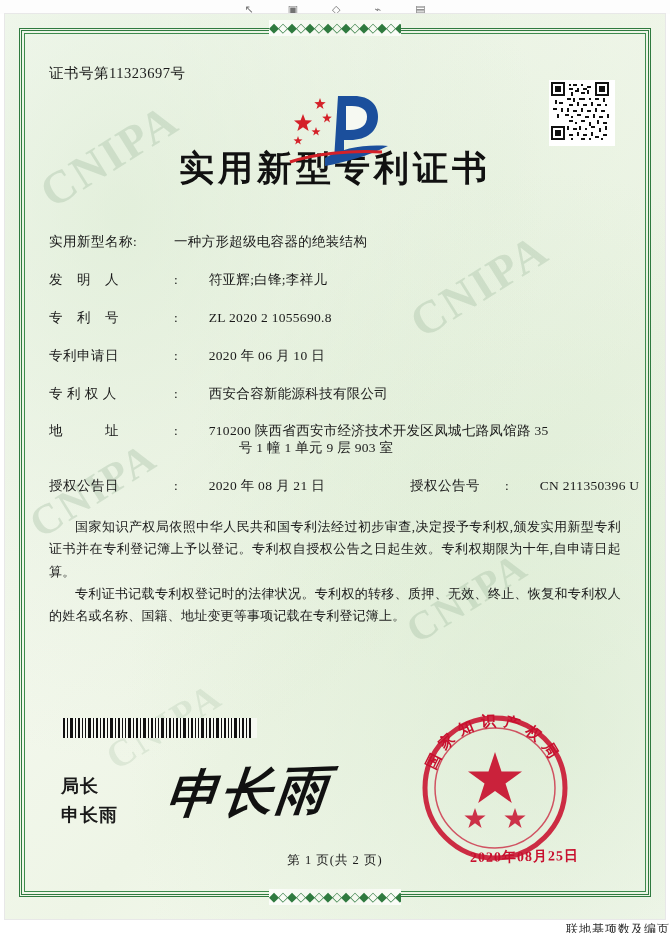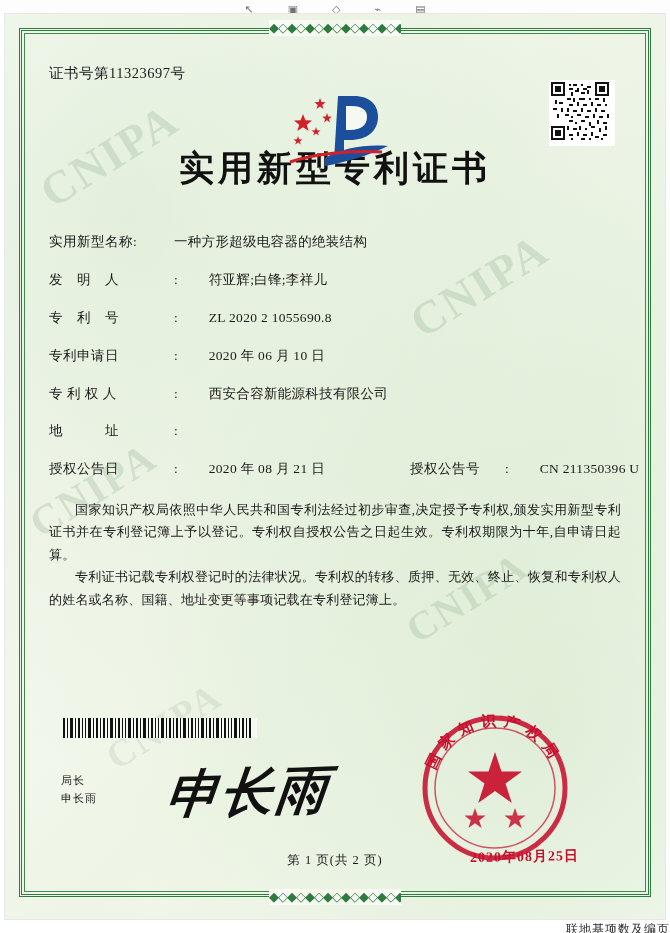--- a/index.html
+++ b/index.html
@@ -221,23 +221,23 @@
     width: 196px;
     height: 20px;
   }
   .barcode svg { display: block; }
 
   
   .sig-block {
     position: absolute;
     left: 12px;
     top: 714px;
-    font-size: 11px;
+    font-size: 18px;
     line-height: 1.6;
-    font-weight: normal;
+    font-weight: bold;
     letter-spacing: 1px;
   }
   .sig-script {
     position: absolute;
     left: 118px;
     top: 700px;
     font-family: "Liberation Serif", serif;
     font-size: 52px;
     font-style: italic;
     font-weight: bold;
@@ -451,20 +451,24 @@
 
       <div class="row">
         <span class="lbl">专 利 权 人</span>
         <span class="colon">:</span>
         <span class="val">西安合容新能源科技有限公司</span>
       </div>
 
       <div class="row">
         <span class="lbl">地　　　址</span>
         <span class="colon">:</span>
+        <span class="val">
+          <span>710200 陕西省西安市经济技术开发区凤城七路凤馆路 35</span>
+          <span class="line2">号 1 幢 1 单元 9 层 903 室</span>
+        </span>
       </div>
 
       <div class="row two-col">
         <span class="lbl">授权公告日</span>
         <span class="colon">:</span>
         <span class="val">2020 年 08 月 21 日</span>
         <span class="second-lbl">授权公告号</span>
         <span class="colon">:</span>
         <span class="val">CN 211350396 U</span>
       </div>

